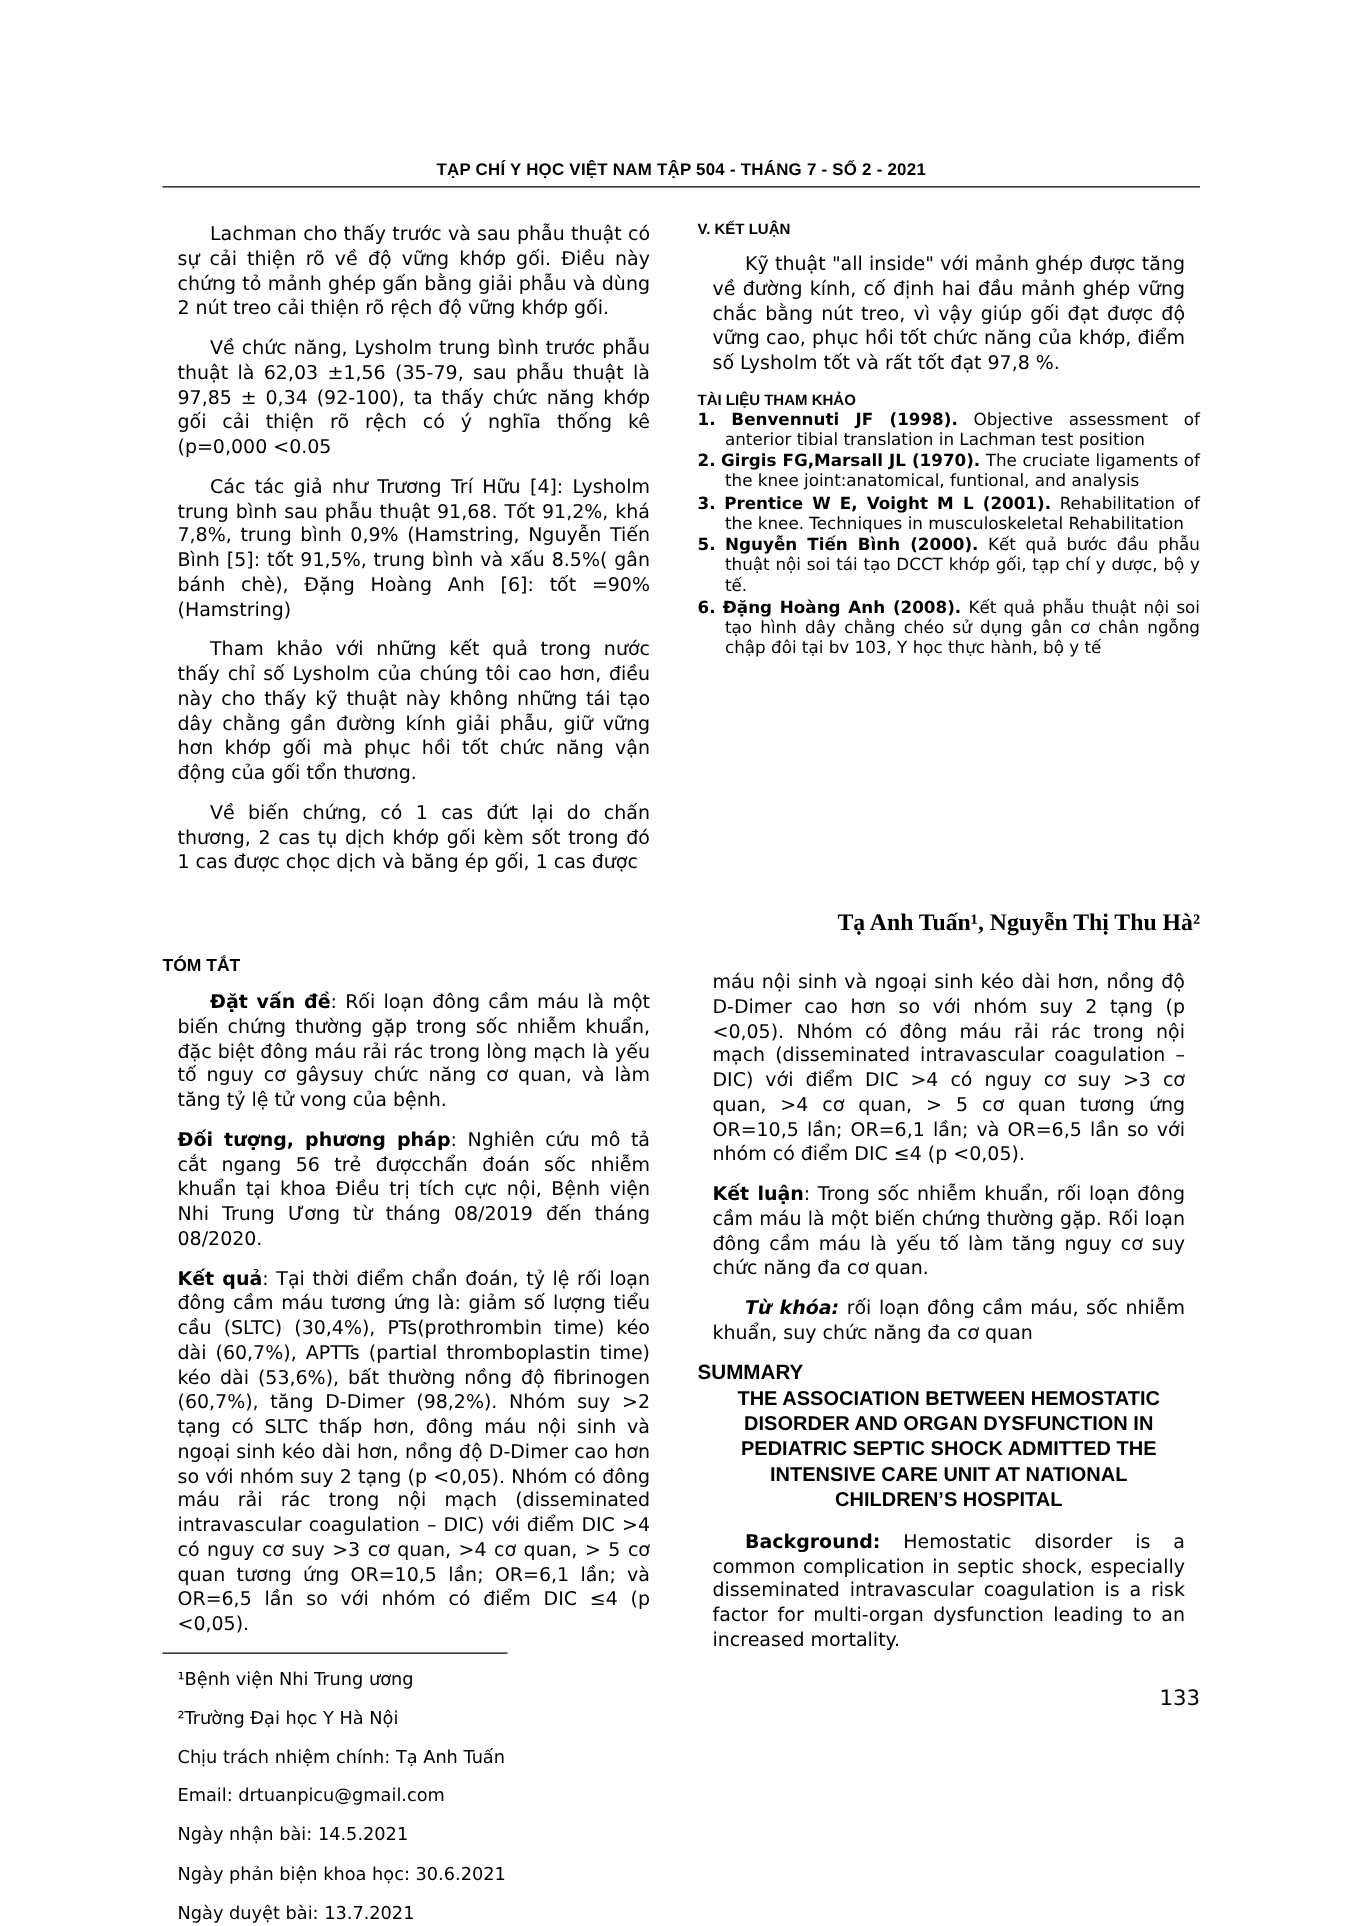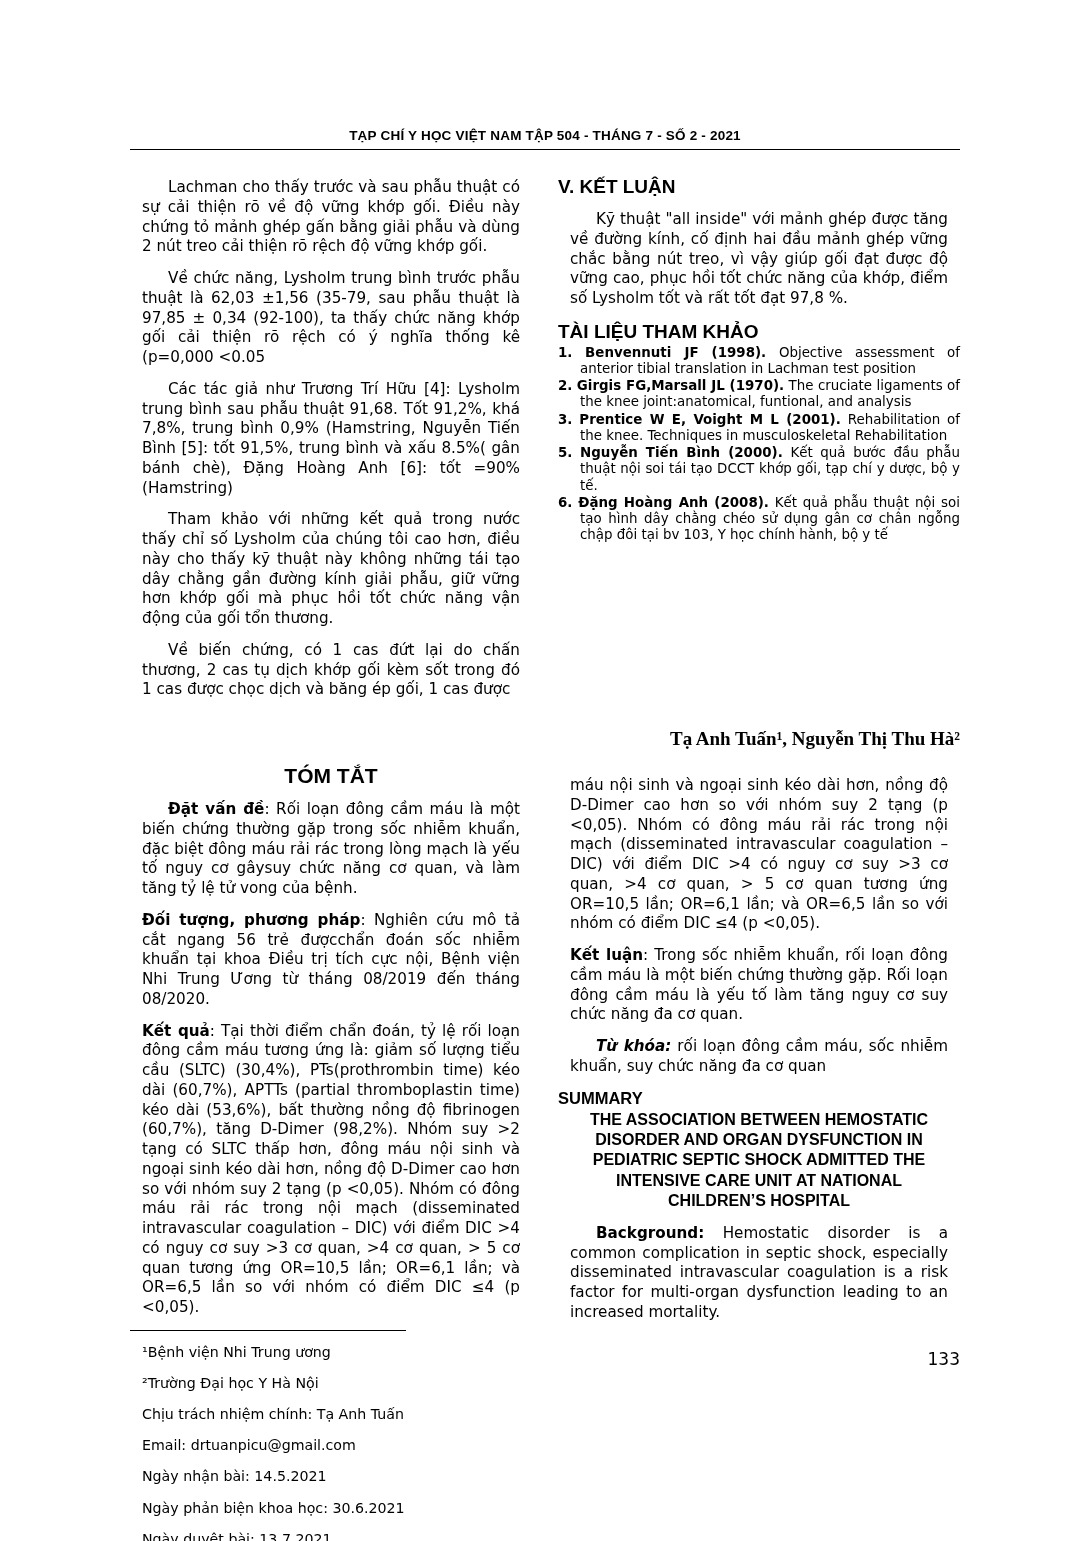--- a/index.html
+++ b/index.html
@@ -45,21 +45,21 @@
     text-align: justify;
     font-size: 15.2px;
     line-height: 1.30;
     text-indent: 26px;
     font-family: "DejaVu Sans", sans-serif;
   }
   p.noindent { text-indent: 0; }
   h2.sec {
     font-family: "Liberation Sans", sans-serif;
     font-weight: bold;
-    font-size: 19px;
+    font-size: 12px;
     margin: 10px 0 2px 0;
     text-indent: 0;
   }
   ol.refs {
     margin: 2px 0 0 0;
     padding: 0 0 0 0;
     list-style: none;
     counter-reset: refcount;
   }
   ol.refs li {
@@ -93,23 +93,22 @@
     text-align: right;
     font-family: "Liberation Serif", serif;
     font-weight: bold;
     font-size: 19px;
     margin-top: 16px;
     margin-bottom: 14px;
   }
   .abs-head {
     font-family: "Liberation Sans", sans-serif;
     font-weight: bold;
-    font-size: 21px;
+    font-size: 14px;
     margin-bottom: 2px;
-    text-align: center;
   }
   .b { font-weight: bold; }
   .bi { font-weight: bold; font-style: italic; }
   .footnote-rule {
     width: 276px;
     height: 0;
     border-top: 1.3px solid #000;
     margin: 12px 0 5px 0;
   }
   .footnote {
@@ -162,21 +161,21 @@
 
     <div class="col">
       <h2 class="sec">V. KẾT LUẬN</h2>
       <p>Kỹ thuật "all inside" với mảnh ghép được tăng về đường kính, cố định hai đầu mảnh ghép vững chắc bằng nút treo, vì vậy giúp gối đạt được độ vững cao, phục hồi tốt chức năng của khớp, điểm số Lysholm tốt và rất tốt đạt 97,8 %.</p>
       <h2 class="sec">TÀI LIỆU THAM KHẢO</h2>
       <ol class="refs">
         <li><span class="num">1.</span> <span class="auth">Benvennuti JF (1998).</span><span class="rest"> Objective assessment of anterior tibial translation in Lachman test position</span></li>
         <li><span class="num">2.</span> <span class="auth">Girgis FG,Marsall JL (1970).</span><span class="rest"> The cruciate ligaments of the knee joint:anatomical, funtional, and analysis</span></li>
         <li><span class="num">3.</span> <span class="auth">Prentice W E, Voight M L (2001).</span><span class="rest"> Rehabilitation of the knee. Techniques in musculoskeletal Rehabilitation</span></li>
         <li><span class="num">5.</span> <span class="auth">Nguyễn Tiến Bình (2000).</span><span class="rest"> Kết quả bước đầu phẫu thuật nội soi tái tạo DCCT khớp gối, tạp chí y dược, bộ y tế.</span></li>
-        <li><span class="num">6.</span> <span class="auth">Đặng Hoàng Anh (2008).</span><span class="rest"> Kết quả phẫu thuật nội soi tạo hình dây chằng chéo sử dụng gân cơ chân ngỗng chập đôi tại bv 103, Y học chính hành, bộ y tế</span></li>
+        <li><span class="num">6.</span> <span class="auth">Đặng Hoàng Anh (2008).</span><span class="rest"> Kết quả phẫu thuật nội soi tạo hình dây chằng chéo sử dụng gân cơ chân ngỗng chập đôi tại bv 103, Y học thực hành, bộ y tế</span></li>
       </ol>
     </div>
   </div>
 
 
   <div class="authors">Tạ Anh Tuấn¹, Nguyễn Thị Thu Hà²</div>
 
   <div class="cols lower">
 
     <div class="col">

